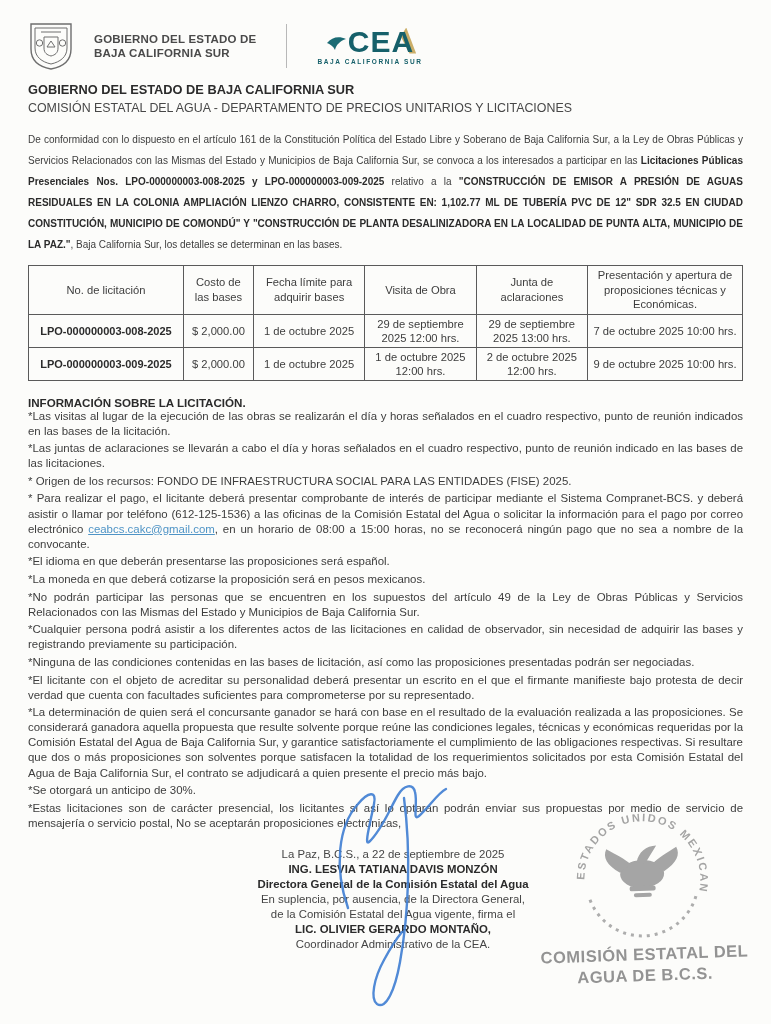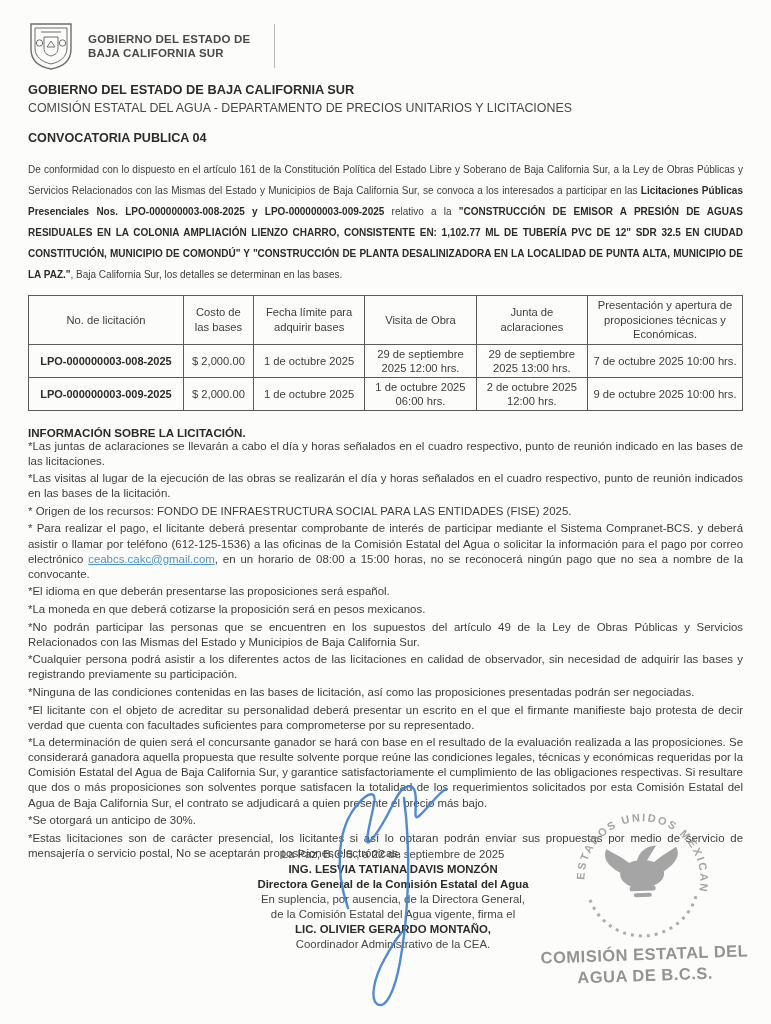--- a/index.html
+++ b/index.html
@@ -8,21 +8,21 @@
   }
   *{box-sizing:border-box;}
   html,body{margin:0;padding:0;background:#e8e8e8;}
   .page{
     position:relative; width:771px; height:1024px; margin:0 auto;
     background:#fcfcfa; color:var(--ink);
     font-family:"Liberation Sans", sans-serif; overflow:hidden;
   }
   .content{padding:20px 28px 0 28px;}
   
-  .letterhead{display:flex; align-items:center; gap:14px; height:52px; margin-bottom:10px;}
+  .letterhead{display:flex; align-items:center; gap:20px; height:52px; margin-bottom:10px;}
   .shield svg{display:block;}
   .gov-text{font-weight:bold; color:#4a4a4a; font-size:11.5px; line-height:14px; letter-spacing:.2px;}
   .lh-divider{width:1px; height:44px; background:#b8b8b8; margin:0 10px;}
   .cea-brand{position:relative; display:flex; flex-direction:column; align-items:center;}
   .cea-row{display:flex; align-items:flex-end; position:relative;}
   .cea-acronym{font-weight:bold; font-size:30px; line-height:28px; color:var(--teal); letter-spacing:1px; position:relative; z-index:2;}
   .cea-gold{position:absolute; right:-2px; top:0; width:22px; height:26px; background:var(--gold); opacity:.85; z-index:1;
     clip-path:polygon(55% 0, 100% 100%, 70% 100%, 30% 35%);}
   .cea-sub{font-size:6.5px; font-weight:bold; color:var(--teal); letter-spacing:1.6px; margin-top:2px;}
   
@@ -71,26 +71,35 @@
             <path d="M23 20 l4 6 h-8 z" stroke-width="1"></path>
             <path d="M13 11 h20" stroke-width="1"></path>
           </g>
         </svg>
       </div>
       <div class="gov-text">
         <div>GOBIERNO DEL ESTADO DE</div>
         <div>BAJA CALIFORNIA SUR</div>
       </div>
       <div class="lh-divider"></div>
+      <div class="cea-brand">
+        <div class="cea-row">
+          <svg width="26" height="26" viewBox="0 0 26 26" style="margin-right:-4px; margin-bottom:1px;">
+            <path d="M1 14 C6 8 13 7 20 10 C14 12 10 16 9 21 C7 17 4 15 1 14 Z" fill="#1b6b74"></path>
+          </svg>
+          <span class="cea-acronym">CEA</span>
+          <span class="cea-gold"></span>
+        </div>
+        <div class="cea-sub">BAJA CALIFORNIA SUR</div>
+      </div>
     </div>
 
     <div class="title-block">
       <div class="title-line1">GOBIERNO DEL ESTADO DE BAJA CALIFORNIA SUR</div>
       <div class="title-line2">COMISIÓN ESTATAL DEL AGUA - DEPARTAMENTO DE PRECIOS UNITARIOS Y LICITACIONES</div>
-      <div class="title-line3">CONVOCATORIA PUBLICA 04</div>
     </div>
 
     <p class="intro"><span>De conformidad con lo dispuesto en el artículo 161 de la Constitución Política del Estado Libre y Soberano de Baja California Sur, a la Ley de Obras Públicas y Servicios Relacionados con las Mismas del Estado y Municipios de Baja California Sur, se convoca a los interesados a participar en las </span><span class="b">Licitaciones Públicas Presenciales Nos. LPO-000000003-008-2025 y LPO-000000003-009-2025</span><span> relativo a la </span><span class="b">"CONSTRUCCIÓN DE EMISOR A PRESIÓN DE AGUAS RESIDUALES EN LA COLONIA AMPLIACIÓN LIENZO CHARRO, CONSISTENTE EN: 1,102.77 ML DE TUBERÍA PVC DE 12" SDR 32.5 EN CIUDAD CONSTITUCIÓN, MUNICIPIO DE COMONDÚ" Y "CONSTRUCCIÓN DE PLANTA DESALINIZADORA EN LA LOCALIDAD DE PUNTA ALTA, MUNICIPIO DE LA PAZ."</span><span>, Baja California Sur, los detalles se determinan en las bases.</span></p>
 
     <table class="lic">
       <colgroup>
           <col style="width: 21.7%;">
           <col style="width: 9.8%;">
           <col style="width: 15.6%;">
           <col style="width: 15.6%;">
@@ -113,31 +122,31 @@
             <td>$ 2,000.00</td>
             <td>1 de octubre 2025</td>
             <td>29 de septiembre 2025 12:00 hrs.</td>
             <td>29 de septiembre 2025 13:00 hrs.</td>
             <td>7 de octubre 2025 10:00 hrs.</td>
           </tr>
           <tr>
             <td class="b">LPO-000000003-009-2025</td>
             <td>$ 2,000.00</td>
             <td>1 de octubre 2025</td>
-            <td>1 de octubre 2025 06:00 hrs.</td>
+            <td>1 de octubre 2025 12:00 hrs.</td>
             <td>2 de octubre 2025 12:00 hrs.</td>
             <td>9 de octubre 2025 10:00 hrs.</td>
           </tr>
         </tbody>
     </table>
 
     <div class="info-heading">INFORMACIÓN SOBRE LA LICITACIÓN.</div>
     <div class="info-list">
+        <p><span>*Las visitas al lugar de la ejecución de las obras se realizarán el día y horas señalados en el cuadro respectivo, punto de reunión indicados en las bases de la licitación.</span></p>
         <p><span>*Las juntas de aclaraciones se llevarán a cabo el día y horas señalados en el cuadro respectivo, punto de reunión indicado en las bases de las licitaciones.</span></p>
-        <p><span>*Las visitas al lugar de la ejecución de las obras se realizarán el día y horas señalados en el cuadro respectivo, punto de reunión indicados en las bases de la licitación.</span></p>
         <p><span>* Origen de los recursos: FONDO DE INFRAESTRUCTURA SOCIAL PARA LAS ENTIDADES (FISE) 2025.</span></p>
         <p><span>* Para realizar el pago, el licitante deberá presentar comprobante de interés de participar mediante el Sistema Compranet-BCS. y deberá asistir o llamar por teléfono (612-125-1536) a las oficinas de la Comisión Estatal del Agua o solicitar la información para el pago por correo electrónico </span><a href="#" class="email-link">ceabcs.cakc@gmail.com</a><span>, en un horario de 08:00 a 15:00 horas, no se reconocerá ningún pago que no sea a nombre de la convocante.</span></p>
         <p><span>*El idioma en que deberán presentarse las proposiciones será español.</span></p>
         <p><span>*La moneda en que deberá cotizarse la proposición será en pesos mexicanos.</span></p>
         <p><span>*No podrán participar las personas que se encuentren en los supuestos del artículo 49 de la Ley de Obras Públicas y Servicios Relacionados con las Mismas del Estado y Municipios de Baja California Sur.</span></p>
         <p><span>*Cualquier persona podrá asistir a los diferentes actos de las licitaciones en calidad de observador, sin necesidad de adquirir las bases y registrando previamente su participación.</span></p>
         <p><span>*Ninguna de las condiciones contenidas en las bases de licitación, así como las proposiciones presentadas podrán ser negociadas.</span></p>
         <p><span>*El licitante con el objeto de acreditar su personalidad deberá presentar un escrito en el que el firmante manifieste bajo protesta de decir verdad que cuenta con facultades suficientes para comprometerse por su representado.</span></p>
         <p><span>*La determinación de quien será el concursante ganador se hará con base en el resultado de la evaluación realizada a las proposiciones. Se considerará ganadora aquella propuesta que resulte solvente porque reúne las condiciones legales, técnicas y económicas requeridas por la Comisión Estatal del Agua de Baja California Sur, y garantice satisfactoriamente el cumplimiento de las obligaciones respectivas. Si resultare que dos o más proposiciones son solventes porque satisfacen la totalidad de los requerimientos solicitados por esta Comisión Estatal del Agua de Baja California Sur, el contrato se adjudicará a quien presente el precio más bajo.</span></p>
         <p><span>*Se otorgará un anticipo de 30%.</span></p>

